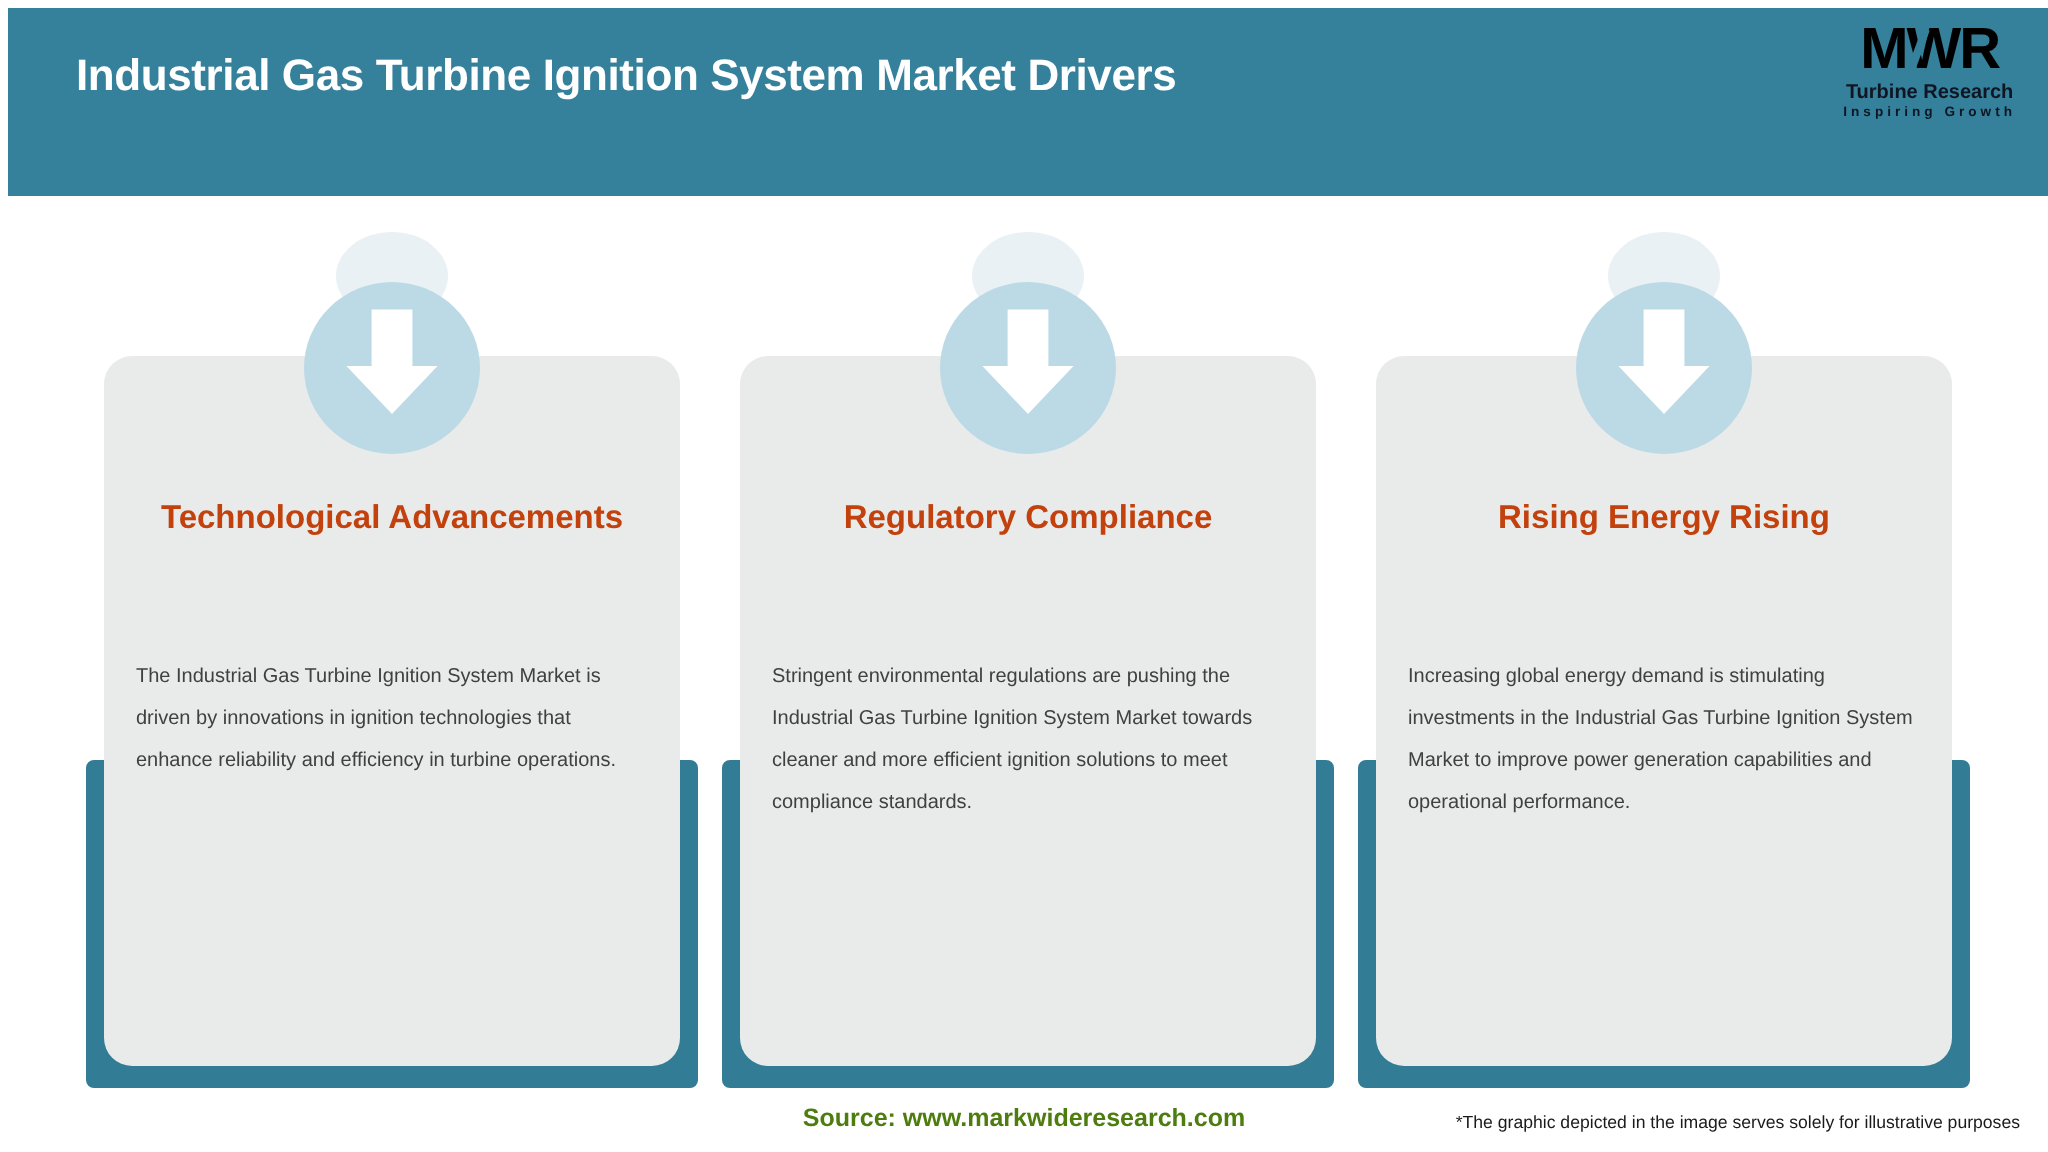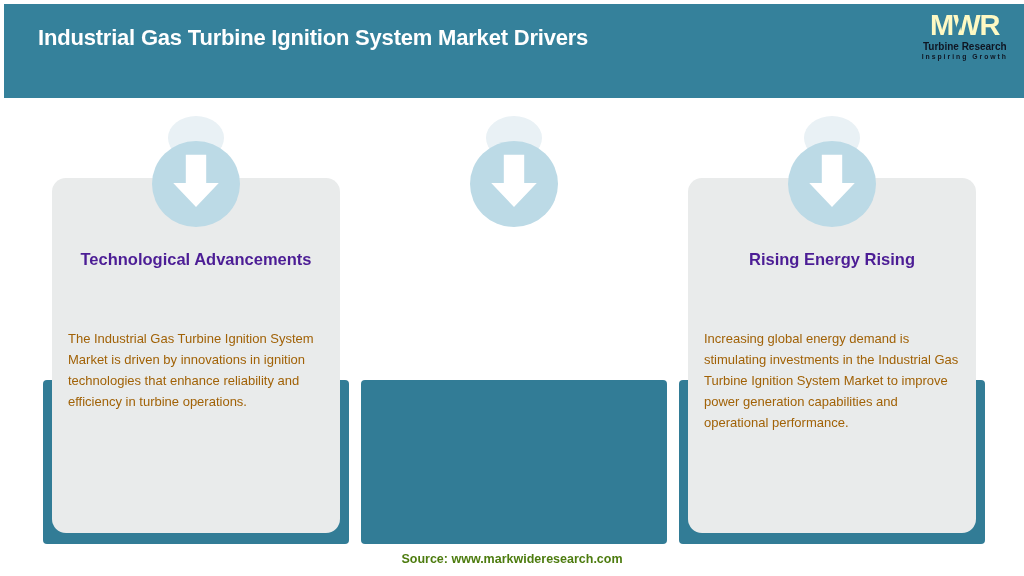--- a/index.html
+++ b/index.html
@@ -10,32 +10,32 @@
   }
   
   .header { position:absolute; left:4px; top:4px; right:0; height:94px; background:#35819B; }
   .header-title {
     position:absolute; left:34px; top:21px; color:#ffffff;
     font-size:22px; font-weight:bold; letter-spacing:-0.2px; white-space:nowrap;
   }
   .logo { position:absolute; right:16px; top:7px; text-align:center; color:#0f1522; }
   .logo-acronym {
     position:relative; display:inline-block; font-size:29px; font-weight:800;
-    letter-spacing:-1px; line-height:1; color:#fef9c3;
+    letter-spacing:-1px; line-height:1; color:#000000;
   }
   .logo-slash { position:absolute; left:27px; top:3px; width:4px; height:23px; background:#35819B; transform:rotate(20deg); }
   .logo-name { font-size:10px; font-weight:bold; margin-top:1px; white-space:nowrap; }
   .logo-tagline { font-size:6.8px; font-weight:bold; letter-spacing:2px; margin-top:1px; white-space:nowrap; }
   
   .card-group { position:absolute; top:0; width:306px; height:576px; }
   .g1 { left:43px; } .g2 { left:361px; } .g3 { left:679px; }
   .card-backing { position:absolute; left:0; top:380px; width:306px; height:164px; background:#327C96; border-radius:4px; }
   .card { position:absolute; left:9px; top:178px; width:288px; height:355px; background:#E9EBEB; border-radius:14px; }
-  .card-title { position:absolute; top:72px; left:8px; right:8px; text-align:center; font-size:16.5px; font-weight:bold; color:#4c1d95; }
-  .card-body { position:absolute; top:150px; left:16px; right:16px; font-size:13px; line-height:21px; color:#a16207; }
+  .card-title { position:absolute; top:72px; left:8px; right:8px; text-align:center; font-size:16.5px; font-weight:bold; color:#c2410c; }
+  .card-body { position:absolute; top:150px; left:16px; right:16px; font-size:10px; line-height:21px; color:#404040; }
   .ghost-halo { position:absolute; left:125px; top:116px; width:56px; height:44px; border-radius:50%; background:#E9F1F5; }
   .icon-circle { position:absolute; left:109px; top:141px; width:88px; height:86px; border-radius:50%; background:#BCDAE6; text-align:center; }
   .icon-circle svg { margin-top:8px; display:inline-block; }
   
   .footer-source { position:absolute; left:0; right:0; top:552px; text-align:center; font-size:12.5px; font-weight:bold; color:#4d7c0f; }
   .footer-disclaimer { position:absolute; right:14px; top:556px; font-size:8.8px; color:#1a1a1a; }
 </style>
 </head>
 <body>
 
@@ -62,20 +62,24 @@
     <div class="ghost-halo"></div>
     <div class="icon-circle">
       <svg width="60" height="62" viewBox="0 0 100 100">
         <path d="M33 8 H67 V55 H88 L50 95 L12 55 H33 Z" fill="#FFFFFF"></path>
       </svg>
     </div>
   </div>
 
   <div class="card-group g2">
     <div class="card-backing"></div>
+    <div class="card">
+      <h2 class="card-title">Regulatory Compliance</h2>
+      <p class="card-body">Stringent environmental regulations are pushing the Industrial Gas Turbine Ignition System Market towards cleaner and more efficient ignition solutions to meet compliance standards.</p>
+    </div>
     <div class="ghost-halo"></div>
     <div class="icon-circle">
       <svg width="60" height="62" viewBox="0 0 100 100">
         <path d="M33 8 H67 V55 H88 L50 95 L12 55 H33 Z" fill="#FFFFFF"></path>
       </svg>
     </div>
   </div>
 
   <div class="card-group g3">
     <div class="card-backing"></div>
@@ -85,14 +89,15 @@
     </div>
     <div class="ghost-halo"></div>
     <div class="icon-circle">
       <svg width="60" height="62" viewBox="0 0 100 100">
         <path d="M33 8 H67 V55 H88 L50 95 L12 55 H33 Z" fill="#FFFFFF"></path>
       </svg>
     </div>
   </div>
 
   <div class="footer-source">Source: www.markwideresearch.com</div>
+  <div class="footer-disclaimer">*The graphic depicted in the image serves solely for illustrative purposes</div>
 
 </div>
 
 </body></html>

